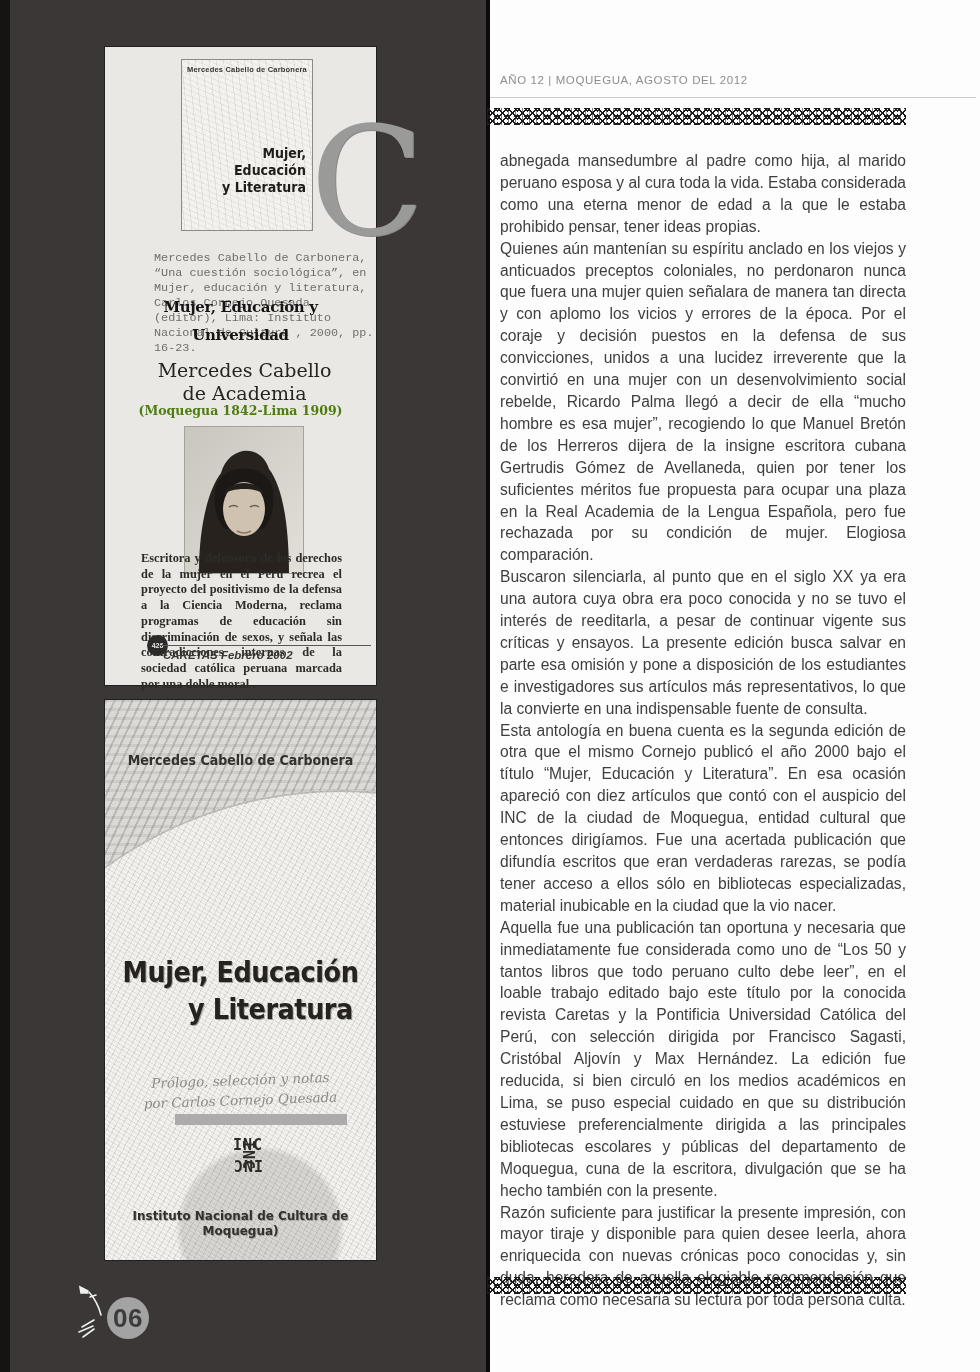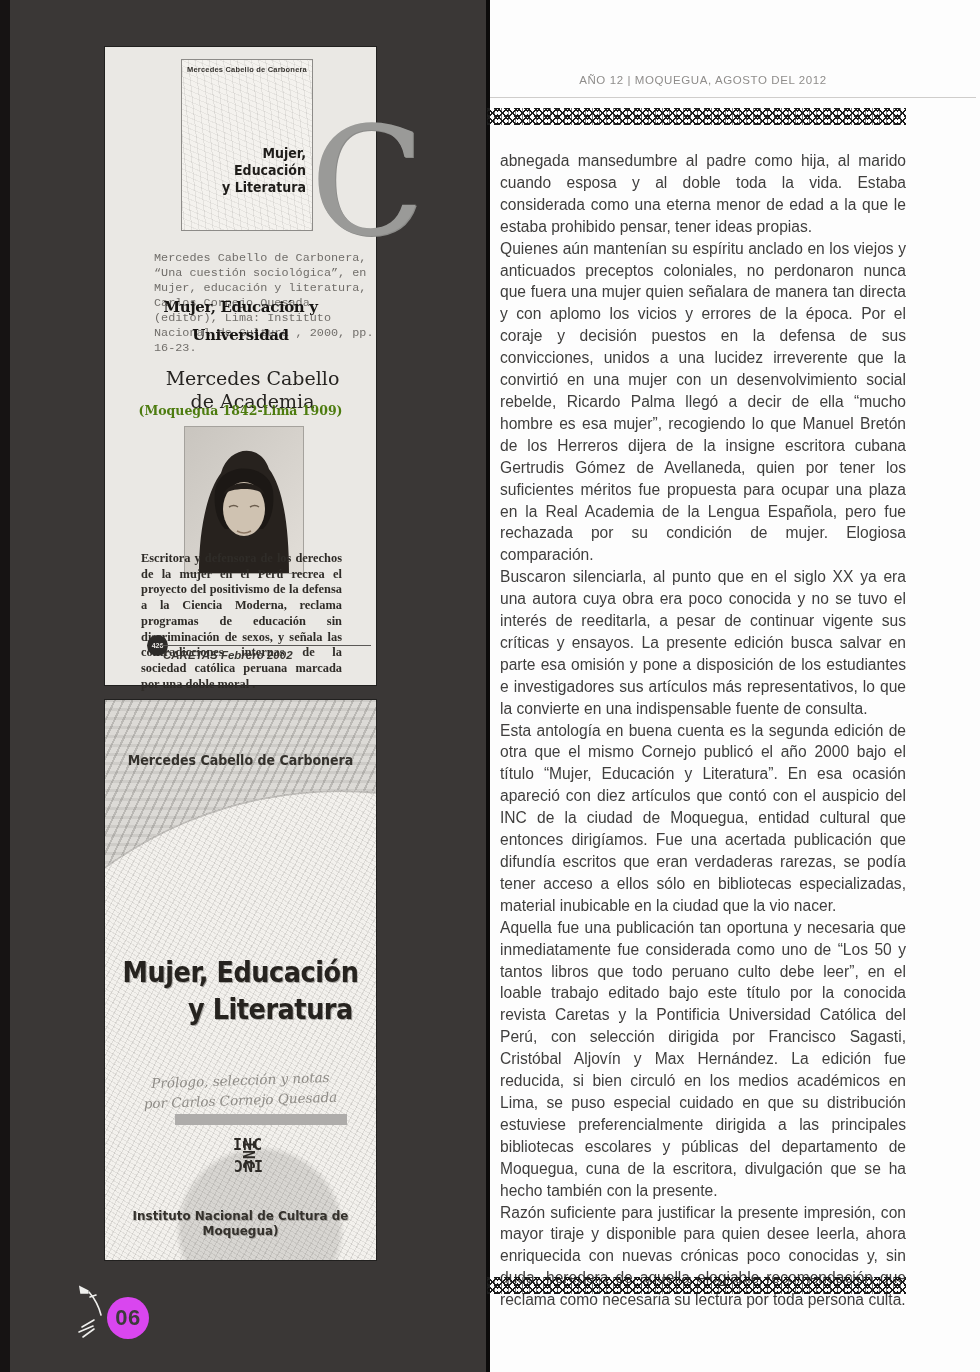--- a/index.html
+++ b/index.html
@@ -40,21 +40,21 @@
           font-family:"DejaVu Serif",serif;font-size:150px;line-height:150px;
           color:#9a9a98;text-shadow:1px 1px 0 #8b8b89;}
 
   .citation{position:absolute;left:41px;top:196px;width:220px;margin:8px;
           font-family:Liberation Mono, monospace;font-size:11.8px;line-height:15px;
           color:#716e6a;}
 
   .p1-heading{position:absolute;left:0;top:246px;width:271px;margin:0;text-align:center;
           font-family:"DejaVu Serif",serif;font-weight:700;font-size:15px;line-height:28px;
           letter-spacing:-.4px;color:#171513;}
-  .p1-author{position:absolute;left:0;top:308px;width:271px;margin:12px;text-align:center;
+  .p1-author{position:absolute;left:0;top:308px;width:271px;margin:4px;text-align:center;
           font-family:"DejaVu Serif",serif;font-weight:400;font-size:19px;line-height:23px;color:#262421;}
   .p1-dates{position:absolute;left:0;top:356px;width:271px;text-align:center;
           font-family:"DejaVu Serif",serif;font-weight:700;font-size:12.5px;color:#4d7c0f;}
 
   .portrait{position:absolute;left:80px;top:380px;width:118px;height:146px;
           box-shadow:0 0 0 1px #a5a29d;}
 
   .p1-desc{position:absolute;left:36px;top:504px;width:201px;margin:0;text-align:justify;
           font-family:"Liberation Serif",serif;font-weight:700;font-size:12.4px;line-height:15.7px;
           color:#2f2c28;}
@@ -95,26 +95,26 @@
           line-height:10px;color:#2d2a26;letter-spacing:1px;}
   .p2-inc span{display:block;}
   .p2-inc span:nth-child(2){transform:rotate(90deg);}
   .p2-inc span:nth-child(3){transform:rotate(180deg);}
   .p2-publisher{position:absolute;left:0;top:508px;width:271px;text-align:center;
           font-family:"DejaVu Sans",sans-serif;font-weight:700;font-size:13px;color:#34312c;
           transform:scaleX(.92);text-shadow:1px 1px 0 rgba(52,49,44,.3);}
 
   
   .badge-circle{position:absolute;left:97px;top:1297px;width:42px;height:42px;border-radius:50%;
-          background:#d946ef;display:flex;align-items:center;justify-content:center;
-          font-size:22px;font-weight:600;color:#3d3b3b;letter-spacing:.5px;}
+          background:#a3a3a3;display:flex;align-items:center;justify-content:center;
+          font-size:26px;font-weight:600;color:#3d3b3b;letter-spacing:.5px;}
   .bird{position:absolute;left:58px;top:1283px;}
 
   
-  .issue-header{position:absolute;left:500px;top:74px;width:406px;text-align:center;
+  .issue-header{position:absolute;left:500px;top:74px;width:406px;text-align:left;
           font-size:11.5px;letter-spacing:.6px;color:#8f8d8b;}
   .header-rule{position:absolute;left:490px;top:97px;width:486px;height:1px;background:#cfcdcb;}
 
   .ornament{position:absolute;left:487px;width:419px;height:17px;
           background-image:
             repeating-linear-gradient(45deg,#1b1b1b 0 2px,rgba(0,0,0,0) 2px 5px),
             repeating-linear-gradient(-45deg,#1b1b1b 0 2px,rgba(0,0,0,0) 2px 5px),
             repeating-linear-gradient(90deg,rgba(27,27,27,.55) 0 1px,rgba(0,0,0,0) 1px 7px);
           background-size:10px 8px,10px 8px,14px 17px;
           background-position:0 0,0 9px,0 0;}
@@ -208,21 +208,21 @@
     </svg>
     <div class="badge-circle">06</div>
   </div>
 
   <div class="issue-header">AÑO 12 | MOQUEGUA, AGOSTO DEL 2012</div>
   <div class="header-rule"></div>
 
   <div class="ornament top"></div>
 
   <div class="body-text">
-    <p>abnegada mansedumbre al padre como hija, al marido cuando esposa y al doble toda la vida. Estaba considerada como una eterna menor de edad a la que le estaba prohibido pensar, tener ideas propias.</p>
+    <p>abnegada mansedumbre al padre como hija, al marido peruano esposa y al cura toda la vida. Estaba considerada como una eterna menor de edad a la que le estaba prohibido pensar, tener ideas propias.</p>
     <p>Quienes aún mantenían su espíritu anclado en los viejos y anticuados preceptos coloniales, no perdonaron nunca que fuera una mujer quien señalara de manera tan directa y con aplomo los vicios y errores de la época. Por el coraje y decisión puestos en la defensa de sus convicciones, unidos a una lucidez irreverente que la convirtió en una mujer con un desenvolvimiento social rebelde, Ricardo Palma llegó a decir de ella “mucho hombre es esa mujer”, recogiendo lo que Manuel Bretón de los Herreros dijera de la insigne escritora cubana Gertrudis Gómez de Avellaneda, quien por tener los suficientes méritos fue propuesta para ocupar una plaza en la Real Academia de la Lengua Española, pero fue rechazada por su condición de mujer. Elogiosa comparación.</p>
     <p>Buscaron silenciarla, al punto que en el siglo XX ya era una autora cuya obra era poco conocida y no se tuvo el interés de reeditarla, a pesar de continuar vigente sus críticas y ensayos. La presente edición busca salvar en parte esa omisión y pone a disposición de los estudiantes e investigadores sus artículos más representativos, lo que la convierte en una indispensable fuente de consulta.</p>
     <p>Esta antología en buena cuenta es la segunda edición de otra que el mismo Cornejo publicó el año 2000 bajo el título “Mujer, Educación y Literatura”. En esa ocasión apareció con diez artículos que contó con el auspicio del INC de la ciudad de Moquegua, entidad cultural que entonces dirigíamos. Fue una acertada publicación que difundía escritos que eran verdaderas rarezas, se podía tener acceso a ellos sólo en bibliotecas especializadas, material inubicable en la ciudad que la vio nacer.</p>
     <p>Aquella fue una publicación tan oportuna y necesaria que inmediatamente fue considerada como uno de “Los 50 y tantos libros que todo peruano culto debe leer”, en el loable trabajo editado bajo este título por la conocida revista Caretas y la Pontificia Universidad Católica del Perú, con selección dirigida por Francisco Sagasti, Cristóbal Aljovín y Max Hernández. La edición fue reducida, si bien circuló en los medios académicos en Lima, se puso especial cuidado en que su distribución estuviese preferencialmente dirigida a las principales bibliotecas escolares y públicas del departamento de Moquegua, cuna de la escritora, divulgación que se ha hecho también con la presente.</p>
     <p>Razón suficiente para justificar la presente impresión, con mayor tiraje y disponible para quien desee leerla, ahora enriquecida con nuevas crónicas poco conocidas y, sin duda, heredera de aquella elogiable recomendación que reclama como necesaria su lectura por toda persona culta.</p>
   </div>
 
   <div class="ornament bottom"></div>
 
 </div>

